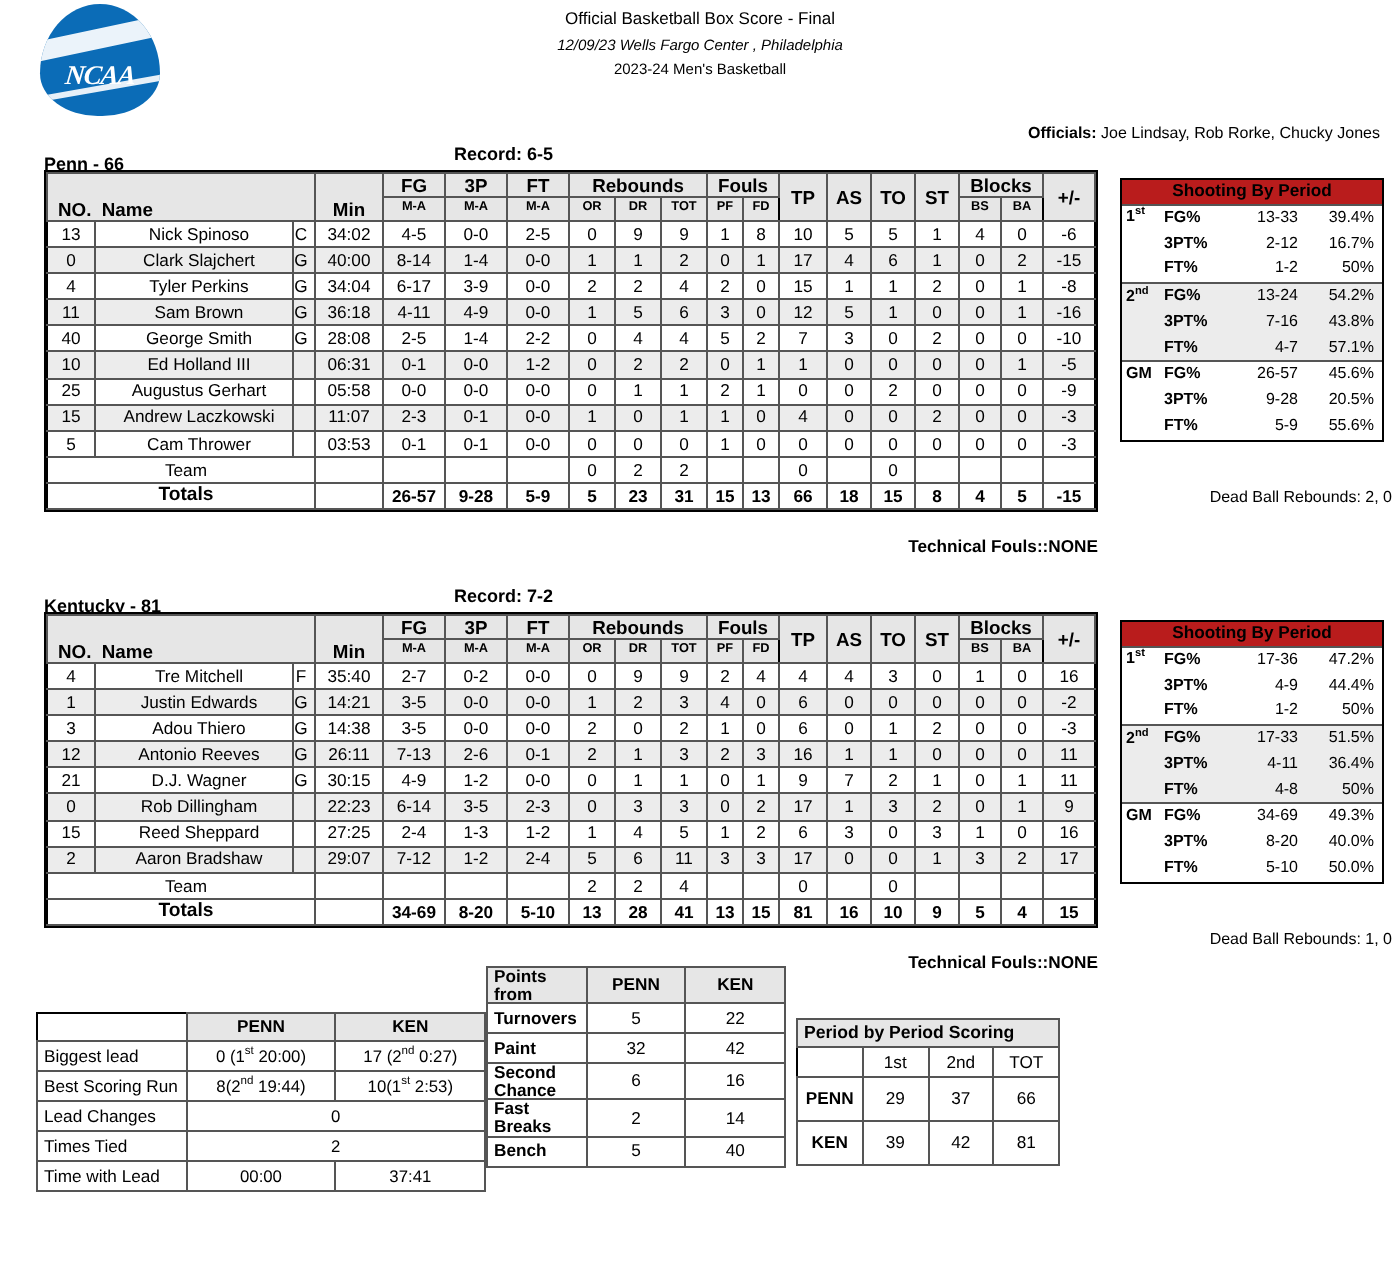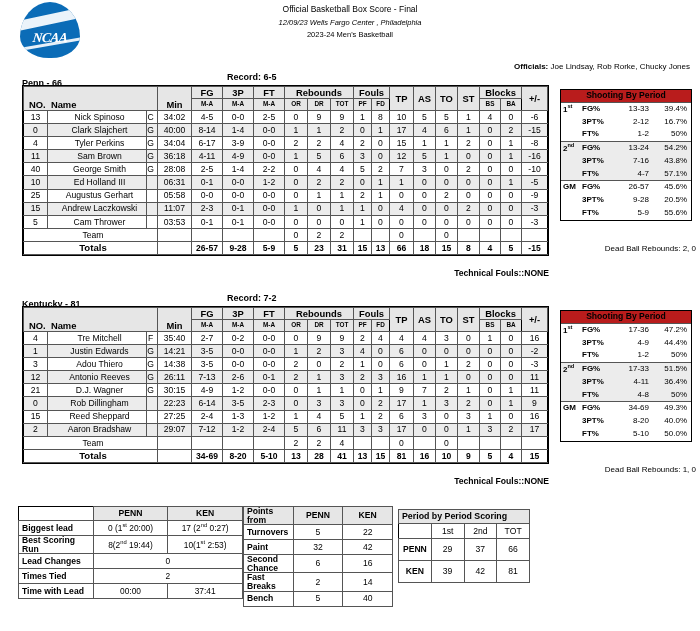--- a/index.html
+++ b/index.html
@@ -138,21 +138,21 @@
   .btm { position:absolute; }
   .btm table { border-collapse:collapse; font-size:8.6px; }
   .btm td, .btm th {
     border:0.8px solid #555; padding:0 3px; height:15px;
     line-height:1; font-size:8.6px; vertical-align:middle;
   }
   .btm .outer { border:1.3px solid #000; }
 
   
   #leadtbl table { width:225px; table-layout:fixed; }
-  #leadtbl td.rl { font-weight:bold; width:92px; padding-left:3px;margin-left:48px; }
+  #leadtbl td.rl { font-weight:normal; width:92px; padding-left:3px;margin-left:48px; }
   #leadtbl th { background:#e6e6e6; font-weight:bold; text-align:center; height:14px;}
   #leadtbl td.v { text-align:center; font-size:8.4px; }
   #leadtbl sup { font-size:5.8px; }
   #leadtbl tr.hdr th.blank { border-left:none; border-top:none; background:#fff; }
 
   
   #ptsfrom table { width:150px; table-layout:fixed; }
   #ptsfrom td.rl { font-weight:bold; padding-left:3px; }
   #ptsfrom th { background:#e6e6e6; font-weight:bold; text-align:center; }
   #ptsfrom td.v { text-align:center; width:33px; }
@@ -912,21 +912,21 @@
         </tr>
         <tr>
           <td class="rl">Time with Lead</td>
           <td class="v">00:00</td>
           <td class="v">37:41</td>
         </tr>
       </tbody>
     </table>
 </div>
 
-<div class="btm" id="ptsfrom" style="left:243px; top:506px;">
+<div class="btm" id="ptsfrom" style="left:243px; top:483px;">
   <table class="outer">
       <tbody id="pts-body">
         <tr>
           <td class="rl" style="background:#e6e6e6">Points from</td>
           <th>PENN</th>
           <th>KEN</th>
         </tr>
         <tr>
           <td class="rl">Turnovers</td>
           <td class="v">5</td>

